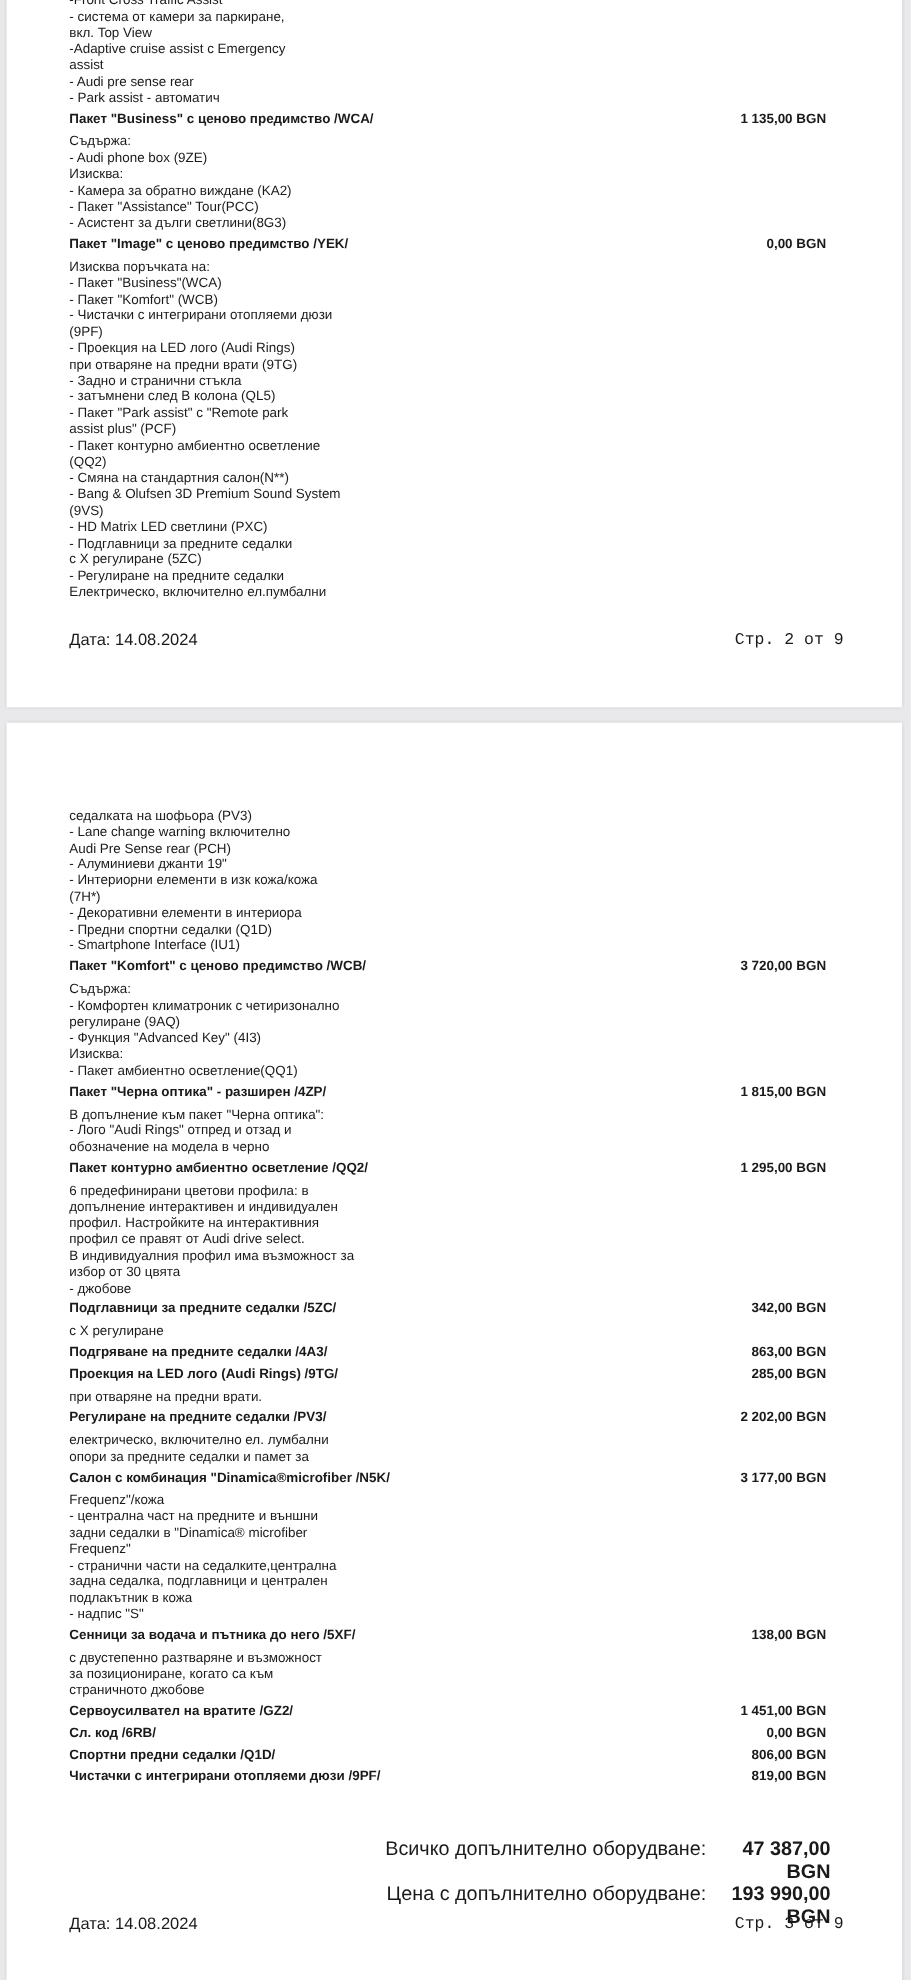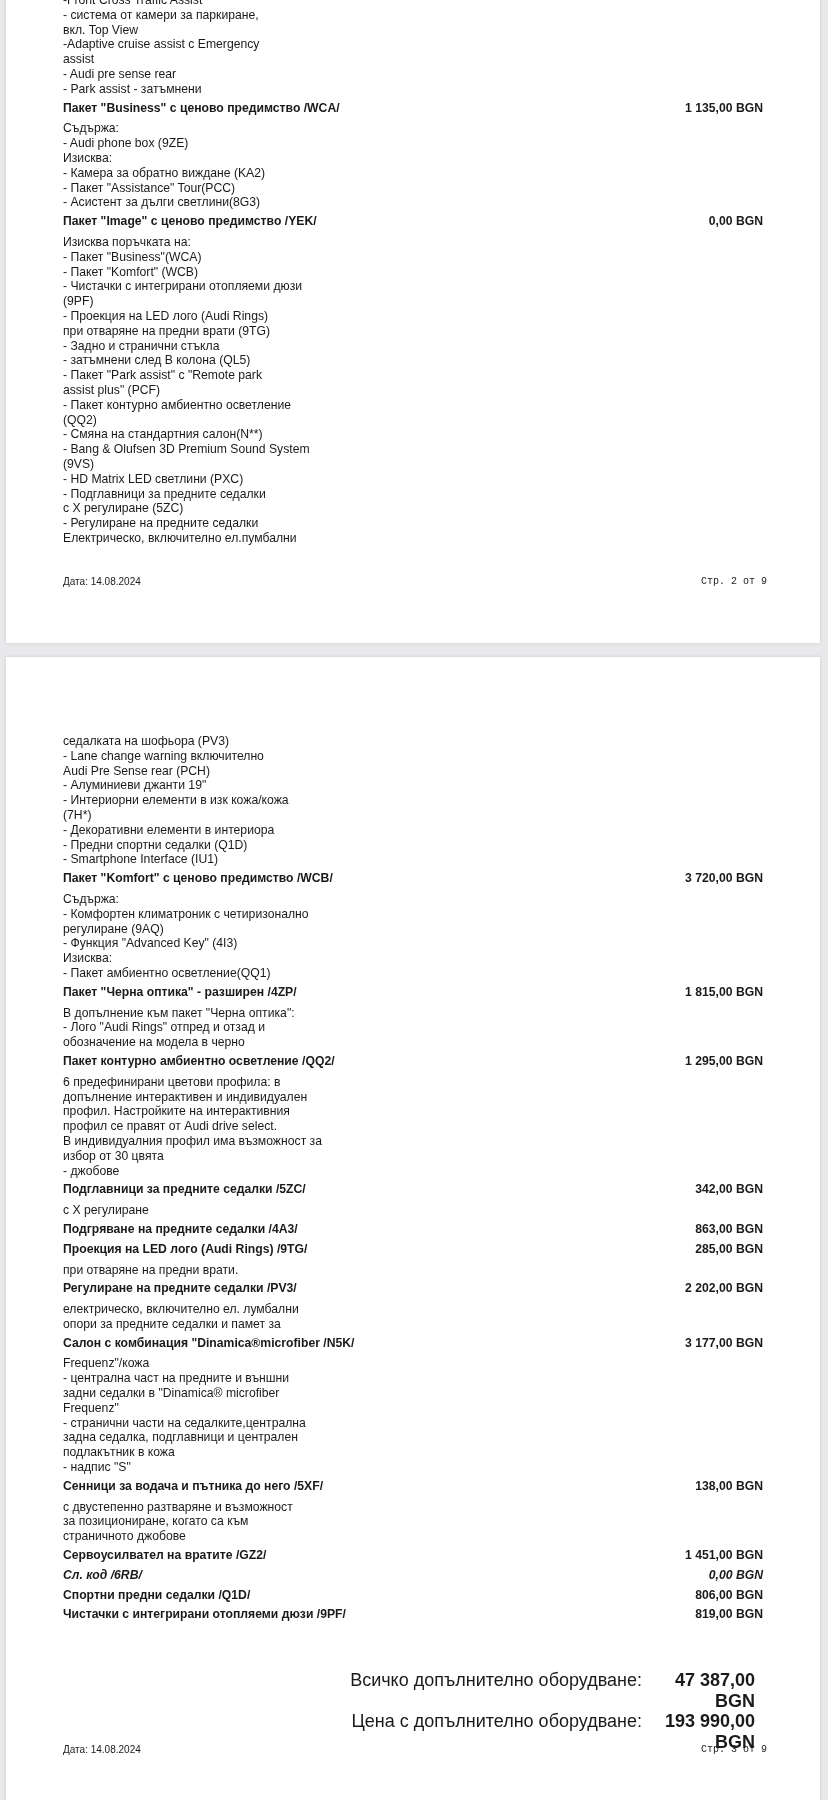--- a/index.html
+++ b/index.html
@@ -16,44 +16,44 @@
     box-shadow: 0 0 4px rgba(0,0,0,0.12);
   }
   #page1 { top: -10px; height: 653px; }
   #page2 { top: 657px; height: 1150px; }
   .content { position: absolute; left: 57px; width: 700px; }
   .line { font-size: 12.2px; line-height: 14.8px; white-space: nowrap; }
   .item-head {
     position: relative; font-weight: bold; font-size: 12.2px;
     line-height: 14.8px; margin-top: 4px; margin-bottom: 6px; white-space: nowrap;
   }
-  .item-head .price { position: absolute; right: 0; top: 0; text-align: center; }
+  .item-head .price { position: absolute; right: 12px; top: 0; text-align: center; }
   .item-head.tight { margin-bottom: 5px; }
   .footer {
-    position: absolute; left: 57px; width: 700px; font-size: 10px; line-height: 13px;
+    position: absolute; left: 57px; width: 700px; font-size: 15px; line-height: 13px;
   }
   .footer .page-no { position: absolute; right: -4px; top: 0; font-family: Liberation Mono, monospace; }
   .totals { position: absolute; right: 65px; font-size: 18px; line-height: 20.5px; }
   .totals .row { display: flex; justify-content: flex-end; }
   .totals .lbl { text-align: right; }
   .totals .val { font-weight: bold; width: 113px; text-align: right; }
 </style>
 </head>
 <body>
 
 <div class="page" id="page1">
   <div class="content" style="top:3px;">
     <div>
       <div class="line">-Front Cross Traffic Assist</div>
       <div class="line">- система от камери за паркиране,</div>
       <div class="line">вкл. Top View</div>
       <div class="line">-Adaptive cruise assist с Emergency</div>
       <div class="line">assist</div>
       <div class="line">- Audi pre sense rear</div>
-      <div class="line">- Park assist - затъмнени</div>
+      <div class="line">- Park assist - автоматич</div>
     </div>
 
     <div>
       <div class="item-head">
         <span>Пакет "Business" с ценово предимство /WCA/</span>
         <span class="price">1 135,00 BGN</span>
       </div>
       <div class="line">Съдържа:</div>
       <div class="line">- Audi phone box (9ZE)</div>
       <div class="line">Изисква:</div>
@@ -206,21 +206,21 @@
     </div>
 
     <div>
       <div class="item-head tight">
         <span>Сервоусилвател на вратите /GZ2/</span>
         <span class="price">1 451,00 BGN</span>
       </div>
     </div>
 
     <div>
-      <div class="item-head tight" style="margin-top:0;font-style:italic;">
+      <div class="item-head tight" style="margin-top:0;">
         <span>Сл. код /6RB/</span>
         <span class="price">0,00 BGN</span>
       </div>
     </div>
 
     <div>
       <div class="item-head tight" style="margin-top:0;">
         <span>Спортни предни седалки /Q1D/</span>
         <span class="price">806,00 BGN</span>
       </div>

